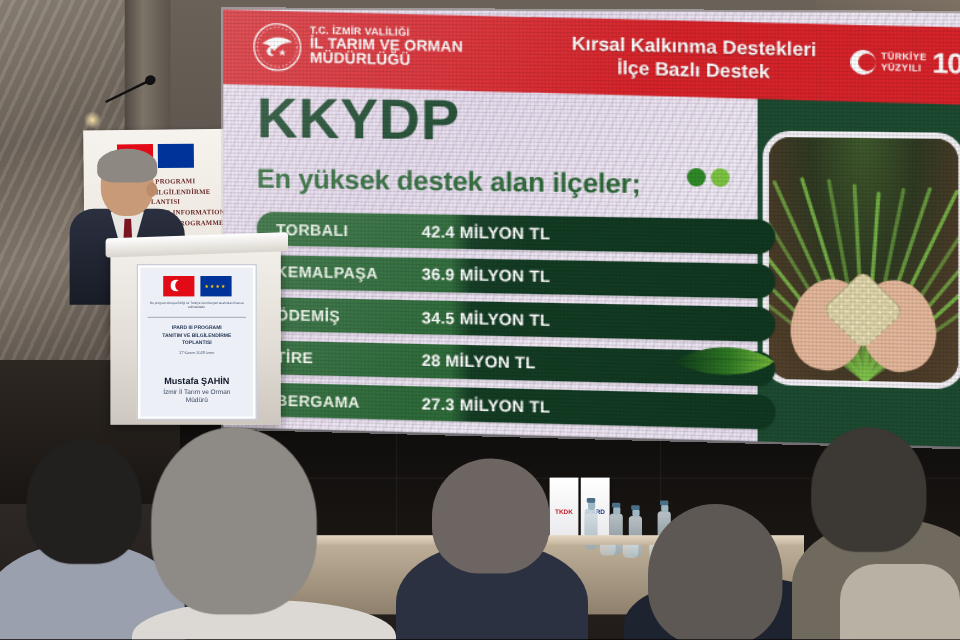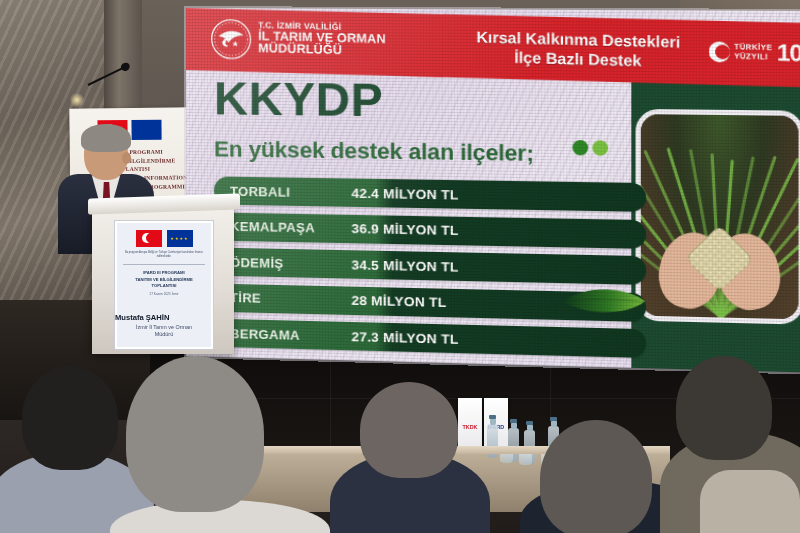--- a/index.html
+++ b/index.html
@@ -150,21 +150,21 @@
   .sign .sflags{display:flex;gap:5px;justify-content:center;margin-top:9px;}
   .sign .sflag-tr{width:26px;height:17px;background:#e30a17;position:relative;}
   .sign .sflag-tr:after{content:"";position:absolute;left:6px;top:3px;width:10px;height:10px;border-radius:50%;
      background:#e30a17;box-shadow:inset 4px 0 0 0 #fff;}
   .sign .sflag-eu{width:26px;height:17px;background:#003399;position:relative;}
   .sign .eu-stars{position:absolute;inset:0;color:#ffcc00;font-size:4px;text-align:center;line-height:17px;letter-spacing:1px;}
   .sign .smicro{margin-top:4px;text-align:center;font-size:2.6px;color:#44506b;line-height:1.5;padding:0 6px;}
   .sign hr{border:0;border-top:1px solid #aeb6c6;margin:5px 8px;}
   .sign .sprog{text-align:center;color:#1f3352;font-size:4.2px;font-weight:700;line-height:1.6;padding:0 4px;}
   .sign .sdate{text-align:center;color:#56627d;font-size:3.2px;margin-top:2px;}
-  .sign .sname{color:#101828;font-size:7.6px;font-weight:700;margin-top:17px;}
+  .sign .sname{text-align:center;color:#101828;font-size:7.6px;font-weight:700;margin-top:17px;}
   .sign .srole{text-align:center;color:#3d4a63;font-size:5.4px;line-height:1.35;margin-top:2px;}
 
   
   .table{position:absolute;left:200px;top:452px;width:470px;height:60px;z-index:26;
      background:linear-gradient(180deg,#bfb09a,#8e806c);}
   .tbl-edge{position:absolute;left:200px;top:446px;width:470px;height:8px;z-index:27;
      background:linear-gradient(180deg,#e4d8c4,#c4b49c);}
   .standsign{position:absolute;top:398px;width:24px;height:52px;z-index:26;
      background:linear-gradient(180deg,#ffffff,#e9e9ec);box-shadow:0 1px 3px rgba(0,0,0,.5);}
   .standsign.tkdk{left:458px;}

